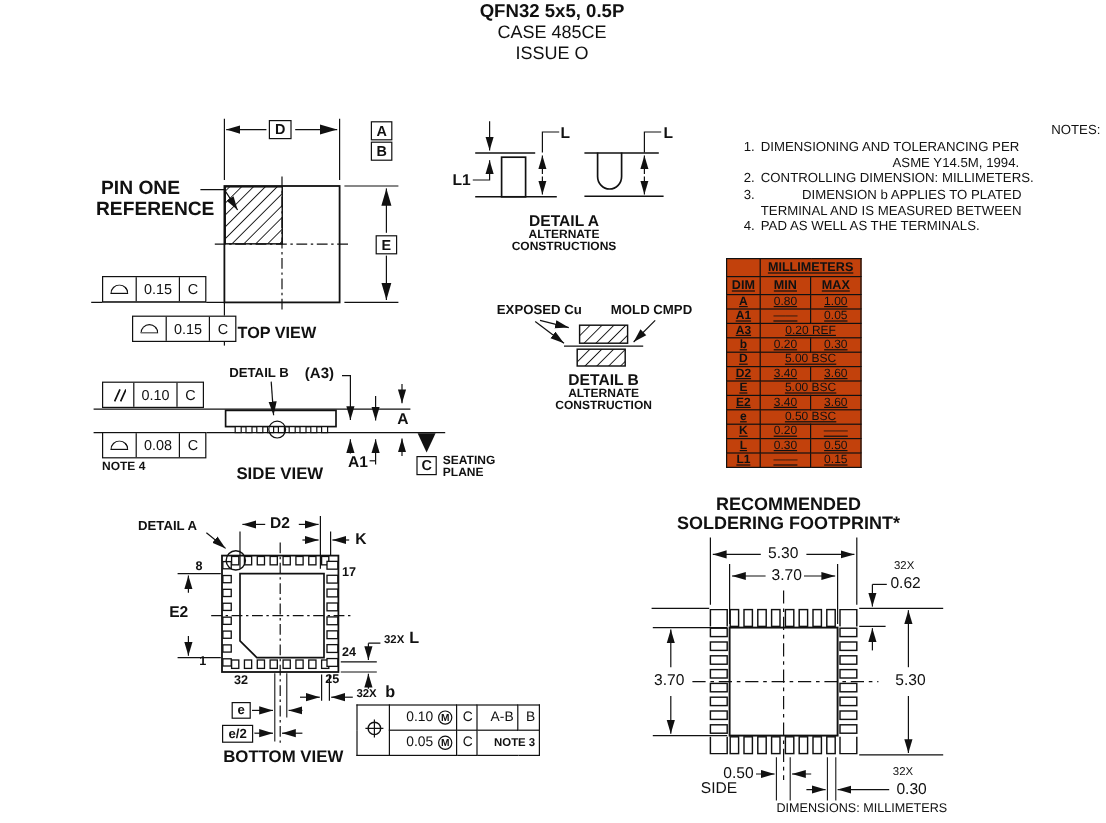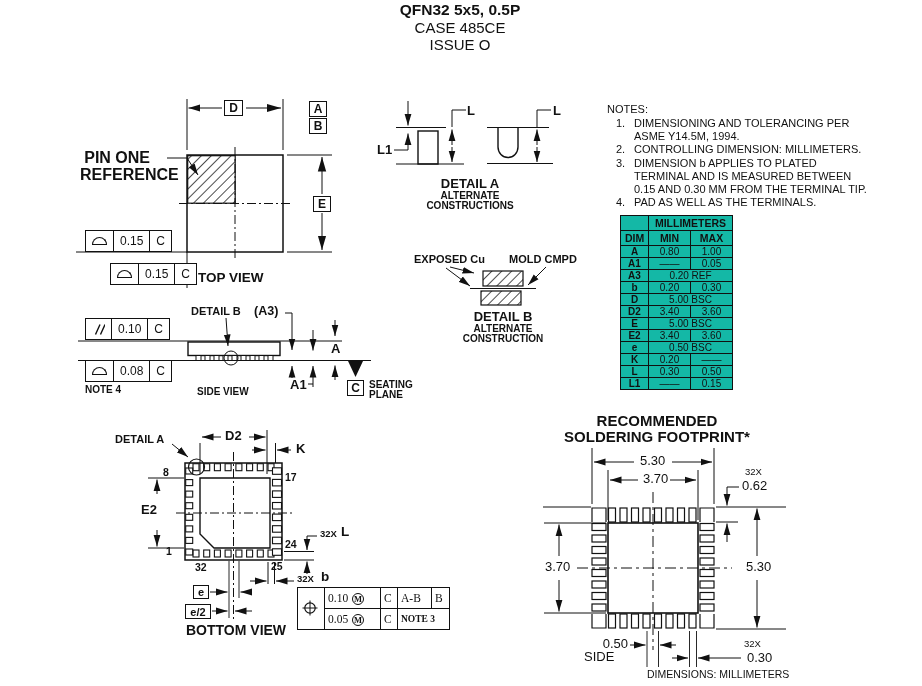--- a/index.html
+++ b/index.html
@@ -26,27 +26,27 @@
   }
   .fcf .cell { display:flex; align-items:center; justify-content:center; padding:0 6px; }
   .fcf .cell + .cell { border-left:1.4px solid #111; }
   .halfmoon { width:15px; height:8px; border:1.4px solid #111; border-radius:8px 8px 0 0; background:#fff; }
   .mcirc {
     display:inline-flex; align-items:center; justify-content:center;
     width:12px; height:12px; border:1.1px solid #111; border-radius:50%;
     font-size:8.5px; font-weight:bold; margin-left:4px; flex:none;
   }
   table.ptab { position:absolute; left:297px; top:587px; border-collapse:collapse; background:#fff; }
-  .ptab td { border:1.3px solid #111; height:21px; font-size:11.5px; text-align:left; padding:0 3px;font-family:Liberation Serif, serif; }
+  .ptab td { border:1.3px solid #111; height:21px; font-size:11.5px; text-align:right; padding:0 3px; }
   .ptab .note3 { font-size:9.5px; font-weight:bold; }
-  table.dtab { position:absolute; left:620px; top:215px; border-collapse:collapse; background:#14b8a6; }
+  table.dtab { position:absolute; left:605px; top:215px; border-collapse:collapse; background:#c2410c;text-decoration:underline; }
   .dtab th, .dtab td { border:1.2px solid #111; font-size:10px; text-align:center; padding:0 1px; height:12px; }
   .dtab tr.hdr th { height:15px; font-size:10.5px; }
   .dtab th { font-weight:bold; }
-  .notes { position:absolute; left:607px; top:103px; width:310px; font-size:11px; line-height:13px; }
+  .notes { position:absolute; left:607px; top:103px; width:310px; font-size:11px; line-height:13px;text-align:right; }
   .nrow { display:flex; margin-top:0.5px; }
   .nnum { width:13px; flex:none; margin-left:9px; }
   .nlines { margin-left:5px; }
 </style>
 </head>
 <body>
 
 <div id="stage">
 
   <svg class="lines" width="922" height="686" viewBox="0 0 922 686">
@@ -276,21 +276,20 @@
       <span class="nnum">2.</span>
       <div class="nlines">
         <div>CONTROLLING DIMENSION: MILLIMETERS.</div>
       </div>
     </div>
     <div class="nrow">
       <span class="nnum">3.</span>
       <div class="nlines">
         <div>DIMENSION b APPLIES TO PLATED</div>
         <div>TERMINAL AND IS MEASURED BETWEEN</div>
-        <div>0.15 AND 0.30 MM FROM THE TERMINAL TIP.</div>
       </div>
     </div>
     <div class="nrow">
       <span class="nnum">4.</span>
       <div class="nlines">
         <div>PAD AS WELL AS THE TERMINALS.</div>
       </div>
     </div>
   </div>
 
@@ -423,21 +422,21 @@
     <span class="cell">C</span>
   </div>
   <div class="lbl b" style="left:85px;top:385px;font-size:10px">NOTE 4</div>
   <div class="lbl b" style="left:191px;top:306px;font-size:11px">DETAIL B</div>
   <div class="lbl b" style="left:254px;top:305px;font-size:12.5px">(A3)</div>
   <div class="lbl b bg" style="left:329px;top:342px;font-size:13px">A</div>
   <div class="lbl b" style="left:290px;top:378px;font-size:13px">A1</div>
   <div class="dbox" style="left:347px;top:380px;width:17px;height:16px">C</div>
   <div class="lbl b" style="left:369px;top:380px;font-size:10px">SEATING</div>
   <div class="lbl b" style="left:369px;top:389.5px;font-size:10px">PLANE</div>
-  <div class="lbl b" style="left:197px;top:387px;font-size:10px">SIDE VIEW</div>
+  <div class="lbl b" style="left:197px;top:387px;font-size:14px">SIDE VIEW</div>
 
   <div class="lbl b" style="left:115px;top:434px;font-size:11px">DETAIL A</div>
   <div class="lbl b bg" style="left:223px;top:429px;font-size:13px">D2</div>
   <div class="lbl b" style="left:296px;top:442px;font-size:13px">K</div>
   <div class="lbl b bg" style="left:139px;top:503px;font-size:13px">E2</div>
   <div class="lbl b" style="left:163px;top:467px;font-size:10.5px">8</div>
   <div class="lbl b" style="left:285px;top:472px;font-size:10.5px">17</div>
   <div class="lbl b" style="left:166px;top:546px;font-size:10.5px">1</div>
   <div class="lbl b" style="left:285px;top:539px;font-size:10.5px">24</div>
   <div class="lbl b" style="left:195px;top:562px;font-size:10.5px">32</div>

